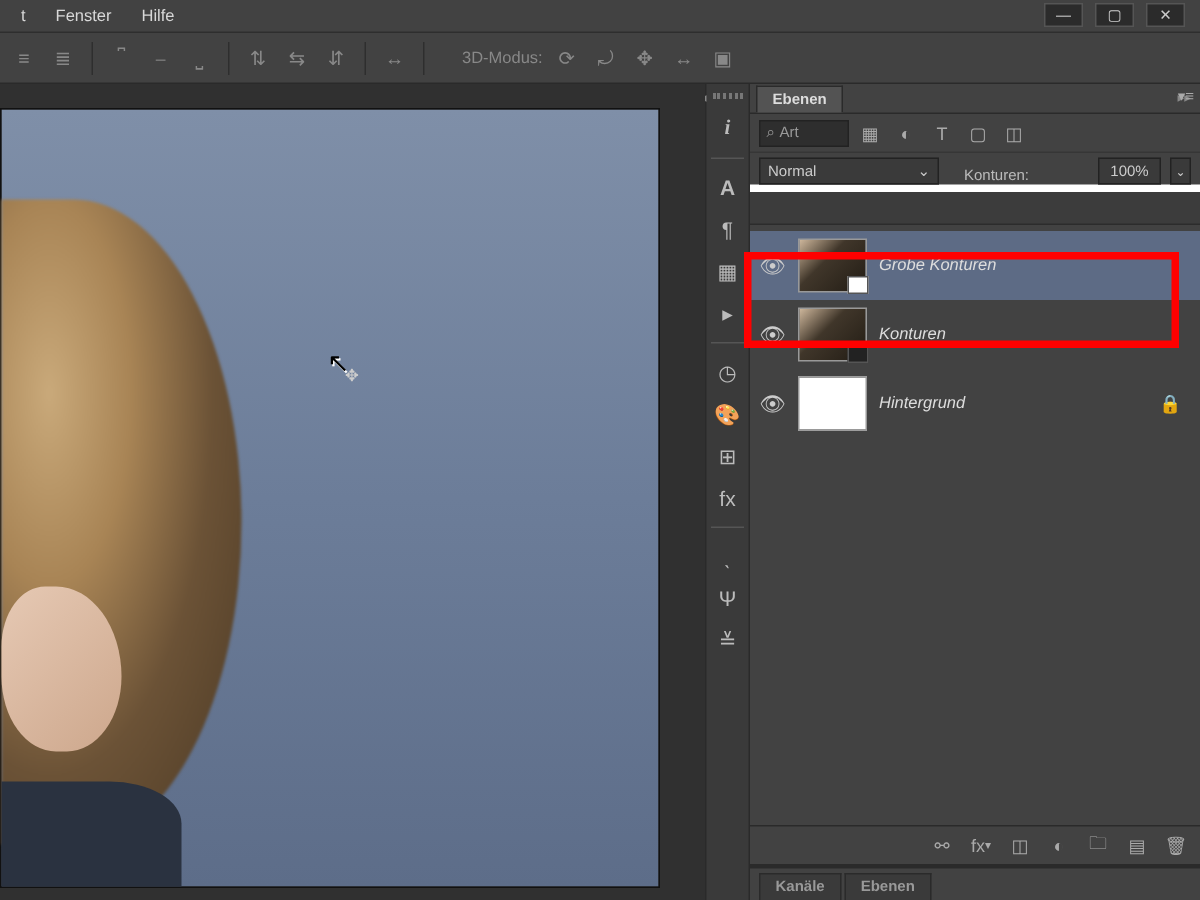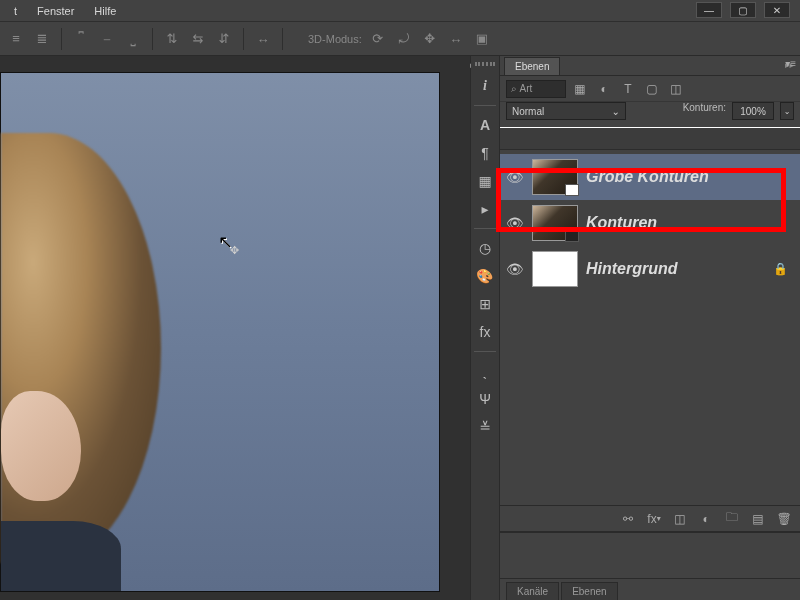--- a/index.html
+++ b/index.html
@@ -35,54 +35,54 @@
   .dock { width: 30px; background: #3a3a3a; border-left:1px solid #2a2a2a; border-right:1px solid #2a2a2a; display:flex; flex-direction:column; align-items:center; padding-top:6px; gap:4px; }
   .dockhandle { width: 20px; height: 4px; border-top: 2px dotted #777; border-bottom: 2px dotted #777; margin-bottom:4px;}
   .dockicon { width: 24px; height: 24px; display:flex; align-items:center; justify-content:center; color:#bbb; font-size:14px; cursor:pointer; }
   .dockicon.info { font-family: Georgia, serif; font-style: italic; font-weight:bold; }
   .dockicon.A { font-weight:bold; }
   .dockdiv { width: 22px; height:1px; background:#555; margin:3px 0;}
 
   
   .rightpanels { width: 300px; background: #424242; display:flex; flex-direction:column; }
   .panelTabs { height: 20px; display:flex; align-items:flex-end; border-bottom:1px solid #2a2a2a; padding-left:4px; position:relative; }
-  .panelTab { padding: 3px 10px; background:#535353; color:#ddd; border:1px solid #2a2a2a; border-bottom:none; font-size:10px; margin-right:2px; cursor:pointer; }
+  .panelTab { padding: 3px 10px; background:#535353; color:#ddd; border:1px solid #2a2a2a; border-bottom:none; font-size:10px; margin-right:2px; cursor:pointer;font-weight:bold; }
   .panelTab.inactive { background:#3a3a3a; color:#999; }
   .panelMenu { position:absolute; right:4px; top:2px; font-size:10px; color:#aaa; cursor:pointer; }
 
   .layersPanel { flex:1; background:#424242; display:flex; flex-direction:column; min-height:0; }
   .lpRow1 { height:26px; display:flex; align-items:center; padding:0 6px; gap:4px; border-bottom:1px solid #363636; }
   .searchField { width:60px; height:18px; background:#2e2e2e; border:1px solid #222; color:#999; display:flex; align-items:center; padding:0 4px; font-size:10px; gap:3px;}
   .filtIcon { width:20px; height:18px; display:flex; align-items:center; justify-content:center; color:#aaa; font-size:12px; cursor:pointer; }
-  .lpRow2 { height:26px; display:flex; align-items:flex-start; padding:0 6px; gap:6px; border-bottom:1px solid #ffffff; }
+  .lpRow2 { height:26px; display:flex; align-items:flex-end; padding:0 6px; gap:6px; border-bottom:5px solid #ffffff; }
   .blendSel { flex:0 0 120px; height:18px; background:#3a3a3a; border:1px solid #222; display:flex; align-items:center; justify-content:space-between; padding:0 5px; font-size:10px; }
   .opLabel { color:#bbb; font-size:10px; margin-left:auto; }
-  .opVal { width:42px; height:18px; background:#3a3a3a; border:1px solid #222; display:flex; align-items:center; justify-content:center; font-size:10px; }
+  .opVal { width:42px; height:18px; background:#3a3a3a; border:1px solid #222; display:flex; align-items:center; justify-content:center; font-size:10px;margin-left:40px; }
   .opChev { width:14px; height:18px; background:#3a3a3a; border:1px solid #222; display:flex; align-items:center; justify-content:center; font-size:8px; }
 
   .lpRow3 { height:22px; background:#3c3c3c; border-bottom:1px solid #2c2c2c; }
 
   .layerList { flex:1; overflow:hidden; padding-top:4px; }
   .layerRow { height:46px; display:flex; align-items:center; padding:0 6px; gap:8px; }
   .layerRow.selected { background:#5d6b85; }
   .eyeCol { width:18px; display:flex; align-items:center; justify-content:center; color:#ccc; font-size:14px; cursor:pointer; }
   .thumb { width:46px; height:36px; border:1px solid #999; background: linear-gradient(135deg,#cdb69b 0%, #40362a 40%, #221c14 100%); position:relative; }
   .thumb.white { background:#fff; }
   .thumbMask { position:absolute; right:-2px; bottom:-2px; width:14px; height:12px; background:#fff; border:1px solid #555; }
   .thumbMask.dark { background:#222; }
-  .layerName { color:#ddd; font-size:16px; font-style: italic; font-weight: bold; }
+  .layerName { color:#ddd; font-size:11px; font-style: italic; }
   .lockIcon { margin-left:auto; margin-right:6px; color:#aaa; font-size:12px; }
 
   .highlightBox { position:absolute; border:5px solid #ff0000; pointer-events:none; }
 
   .lpFooter { height:26px; border-top:1px solid #2a2a2a; display:flex; align-items:center; justify-content:flex-end; gap:6px; padding:0 6px; }
   .ftIcon { width:20px; height:20px; display:flex; align-items:center; justify-content:center; color:#aaa; font-size:12px; cursor:pointer; }
   .chFooter { height:2px; background:#2a2a2a; }
 
-  .bottomTabs { height:22px; display:flex; align-items:flex-end; padding-left:6px; border-top:1px solid #2a2a2a;margin-top:45px; }
+  .bottomTabs { height:22px; display:flex; align-items:flex-end; padding-left:6px; border-top:1px solid #2a2a2a; }
 
   
   .flyArrow { position:absolute; font-size:9px; color:#888; }
 </style>
 </head>
 <body>
 
 <div class="menubar">
   <div class="menuitem">t</div>
   <div class="menuitem">Fenster</div>

